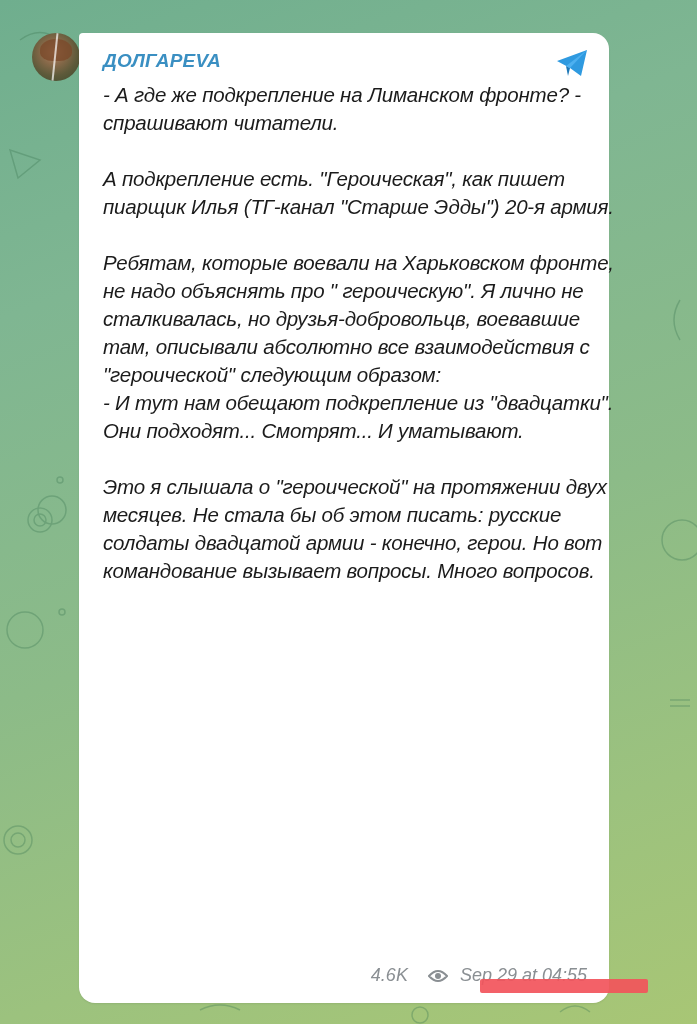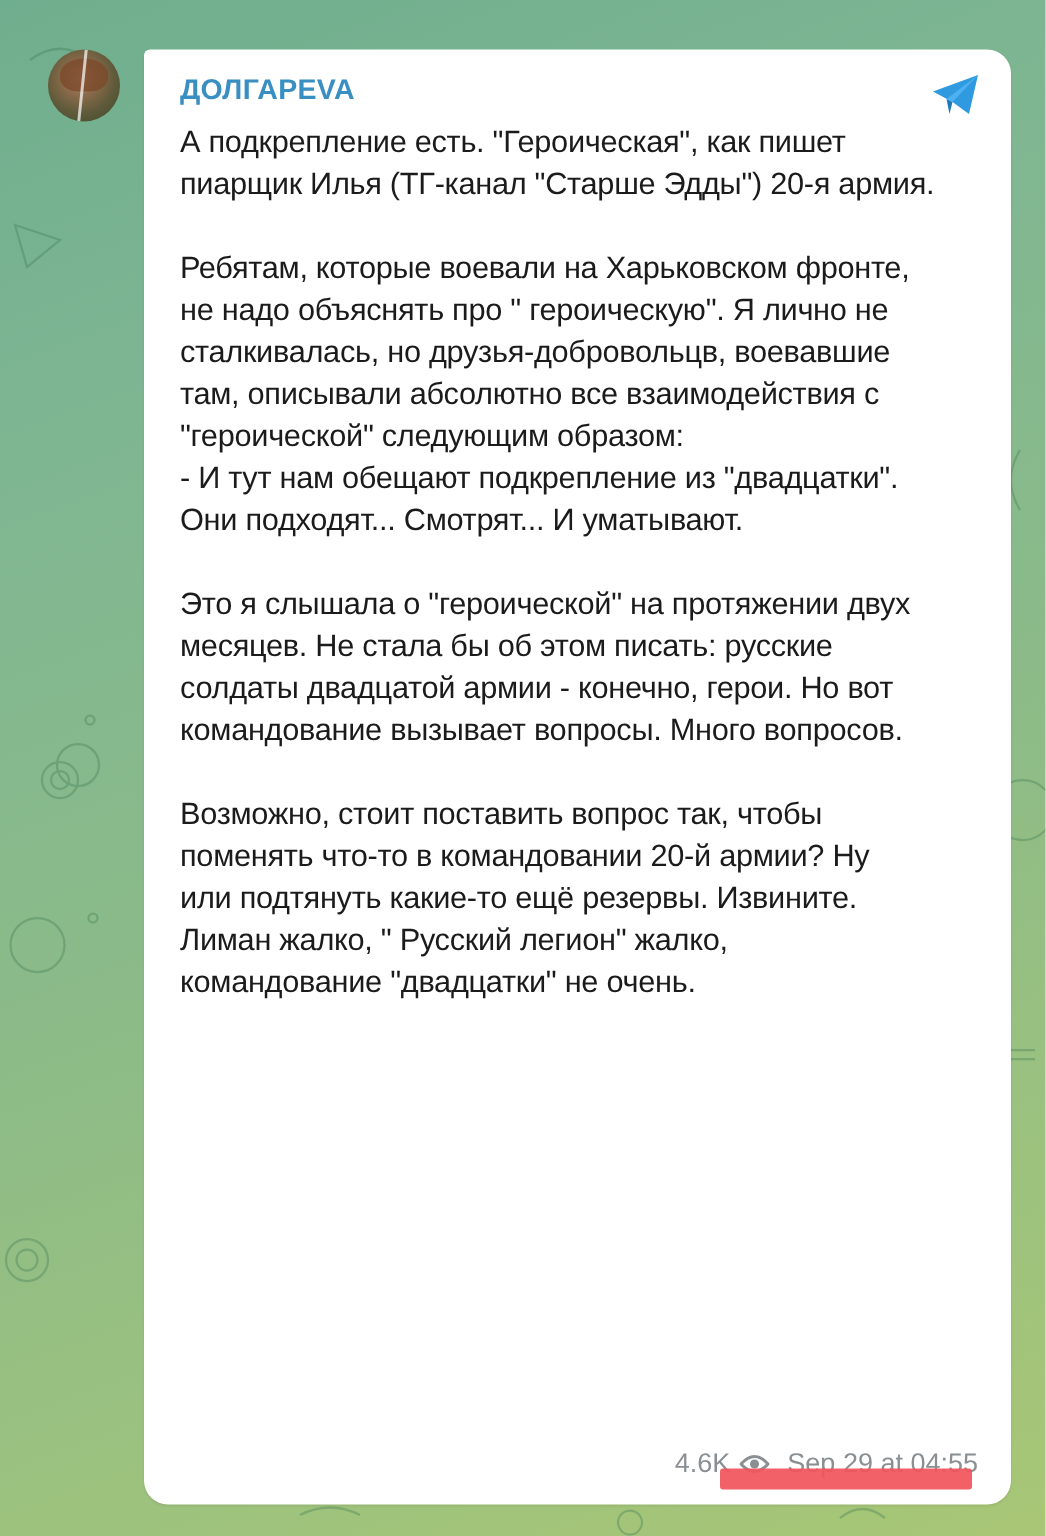--- a/index.html
+++ b/index.html
@@ -28,26 +28,27 @@
       transform: rotate(6deg);
     }
     .avatar .hair {
       position: absolute; left: 8px; top: 6px; width: 32px; height: 22px;
       border-radius: 50% 50% 40% 40%;
       background: #7a4a2a;
       opacity: 0.8;
     }
     .card {
       position: absolute;
-      left: 96px; top: 33px;
-      width: 578px; height: 970px;
+      left: 79px; top: 33px;
+      width: 530px; height: 970px;
       background: #ffffff;
       border-radius: 16px;
       border-top-left-radius: 4px;
       box-shadow: 0 1px 2px rgba(0,0,0,0.08);
+      font-style: italic;
     }
     .channel-name {
       position: absolute;
       left: 24px; top: 17px;
       font-size: 19px;
       font-weight: bold;
       color: #3a8fc2;
       letter-spacing: 0.2px;
     }
     .tg-icon {
@@ -79,21 +80,21 @@
       font-size: 18px;
       color: #3d85a6;
     }
     .meta {
       position: absolute;
       right: 22px; top: 932px;
       display: flex; align-items: center;
       font-size: 18px;
       color: #8a8f93;
     }
-    .meta .views { margin-right: 6px; }
+    .meta .views { margin-right: 20px; }
     .meta .eye { width: 20px; height: 14px; margin-right: 12px; }
     .highlight {
       position: absolute;
       left: 480px; top: 979px;
       width: 168px; height: 14px;
       background: #f2545b;
       opacity: 0.92;
       border-radius: 2px;
     }
   </style>
@@ -129,38 +130,35 @@
 <div class="card">
   <div class="channel-name">ДОЛГАРЕVA</div>
 
   <svg class="tg-icon" viewBox="0 0 34 28">
     <path d="M2 12 L32 1 L26 27 L15 19 Z" fill="#2f9ae0"></path>
     <path d="M15 19 L13 27 L11 17 Z" fill="#1d78b8"></path>
     <path d="M11 17 L32 1 L15 19 Z" fill="#4db0f0"></path>
   </svg>
 
   <div class="body-text">
+    <p>- А где же подкрепление на Лиманском фронте? -
+спрашивают читатели.</p>
     <p>А подкрепление есть. "Героическая", как пишет
 пиарщик Илья (ТГ-канал "Старше Эдды") 20-я армия.</p>
     <p>Ребятам, которые воевали на Харьковском фронте,
 не надо объяснять про " героическую". Я лично не
 сталкивалась, но друзья-добровольцв, воевавшие
 там, описывали абсолютно все взаимодействия с
 "героической" следующим образом:
 - И тут нам обещают подкрепление из "двадцатки".
 Они подходят... Смотрят... И уматывают.</p>
     <p>Это я слышала о "героической" на протяжении двух
 месяцев. Не стала бы об этом писать: русские
 солдаты двадцатой армии - конечно, герои. Но вот
 командование вызывает вопросы. Много вопросов.</p>
-    <p>Возможно, стоит поставить вопрос так, чтобы
-поменять что-то в командовании 20-й армии? Ну
-или подтянуть какие-то ещё резервы. Извините.
-Лиман жалко, " Русский легион" жалко,
-командование "двадцатки" не очень.</p>
   </div>
 
 
 
   <div class="meta">
     <span class="views">4.6K</span>
     <svg class="eye" viewBox="0 0 20 14">
       <path d="M1 7 Q10 -3 19 7 Q10 17 1 7 Z" fill="none" stroke="#8a8f93" stroke-width="2"></path>
       <circle cx="10" cy="7" r="3" fill="#8a8f93"></circle>
     </svg>

